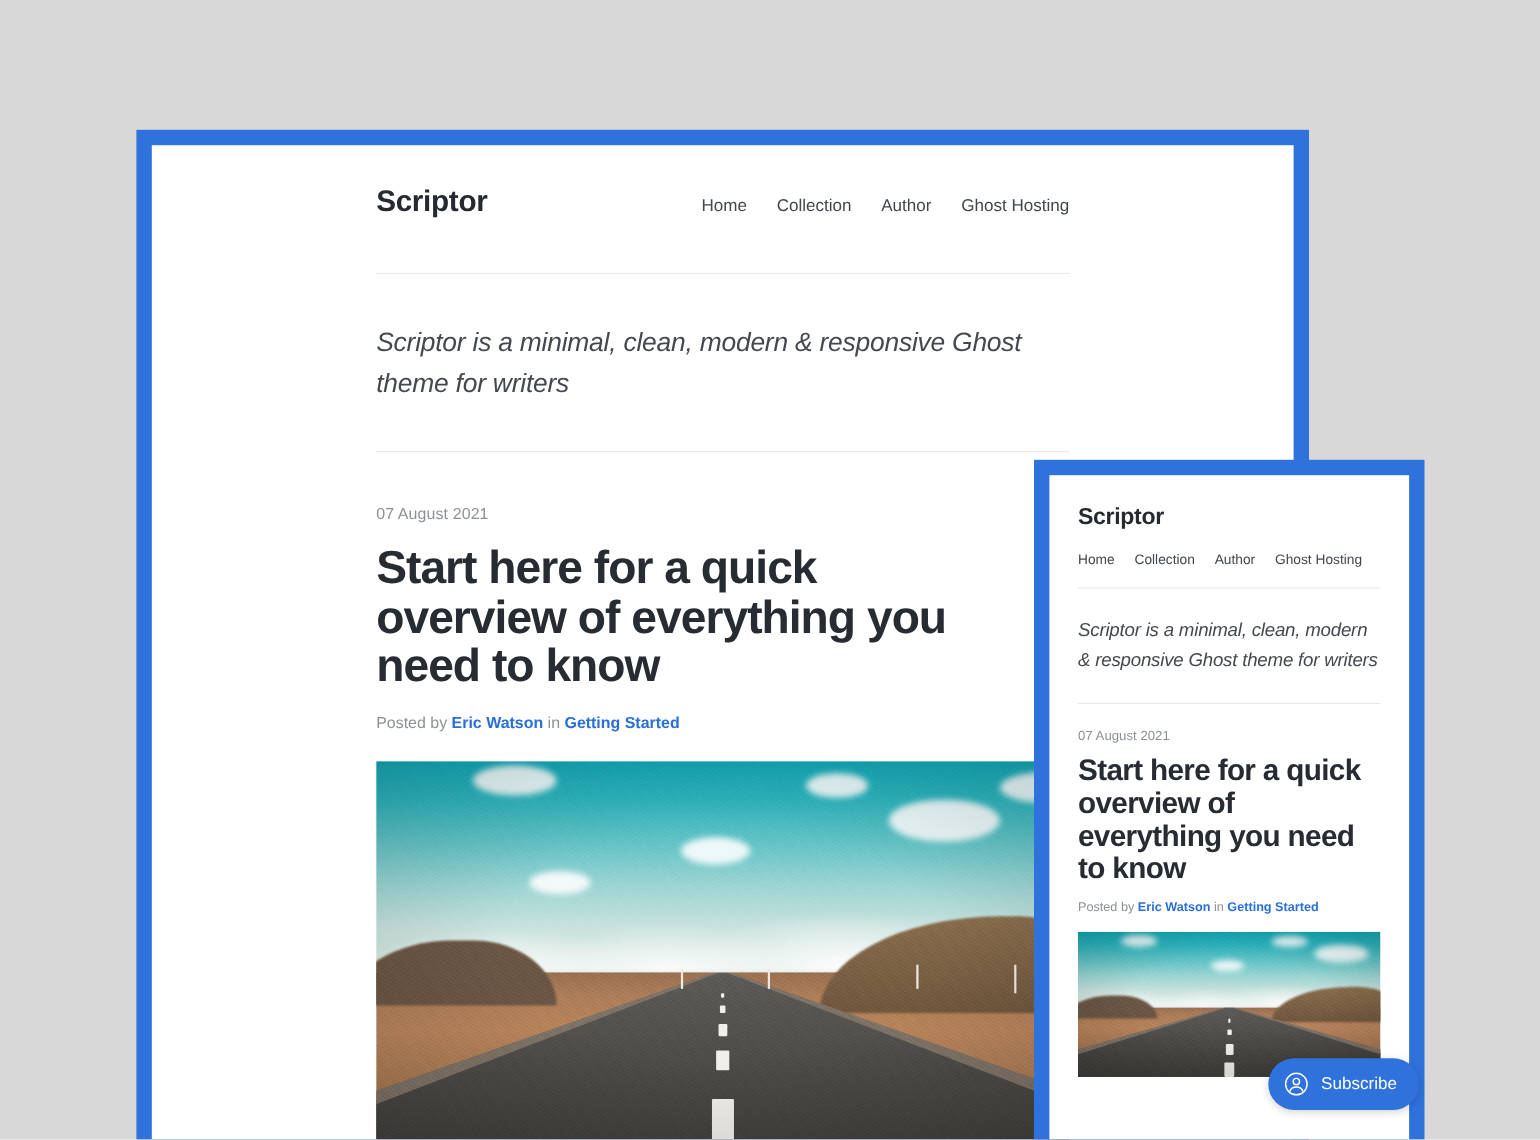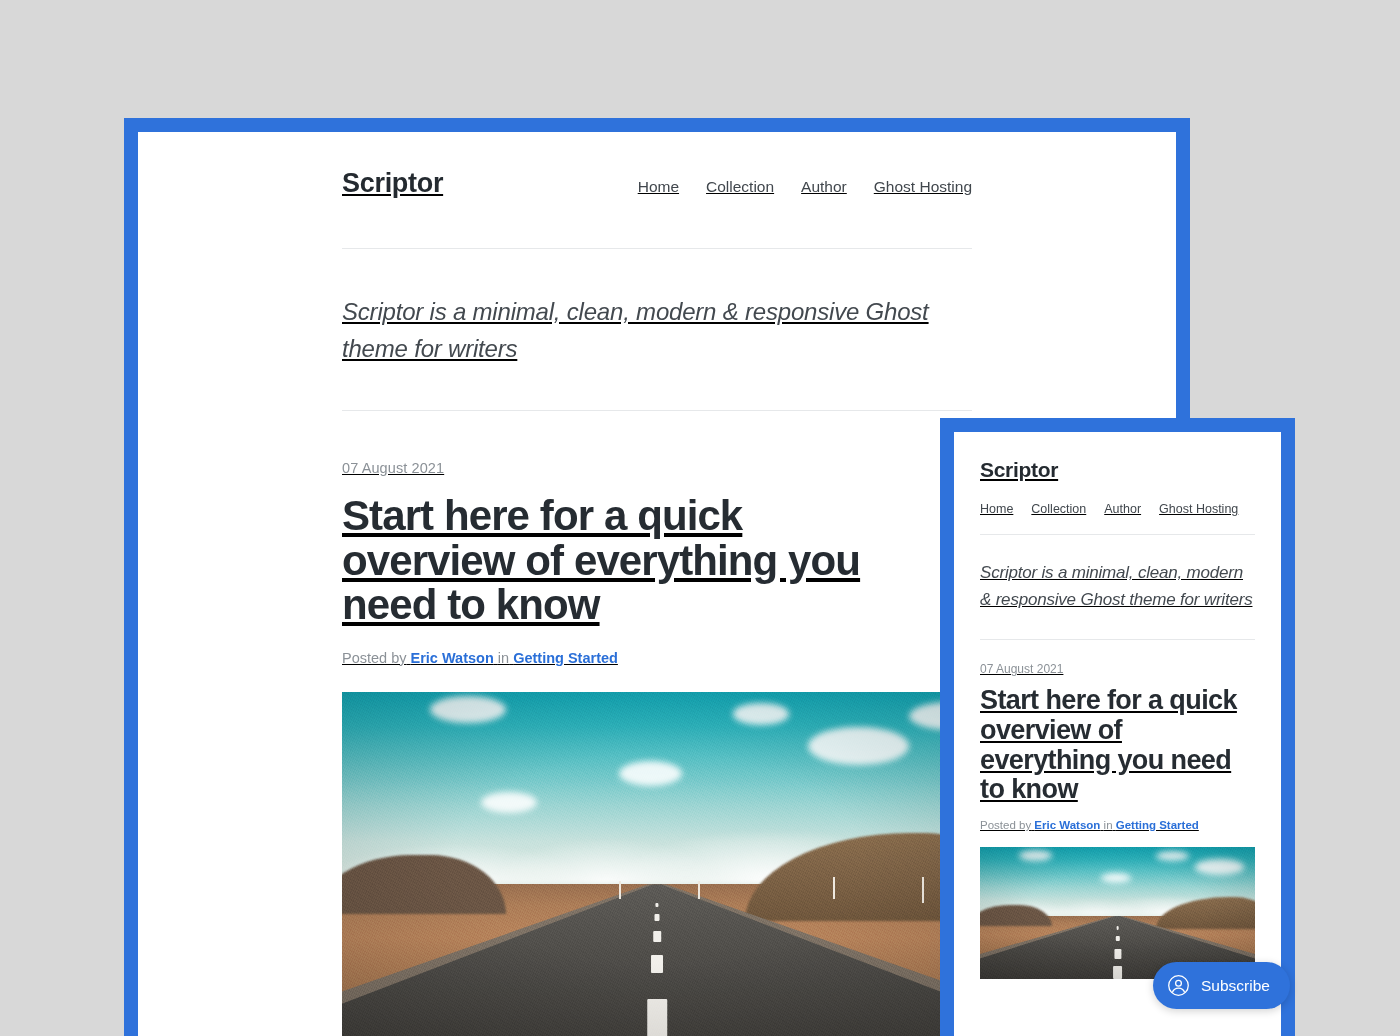--- a/index.html
+++ b/index.html
@@ -38,21 +38,20 @@
     height: 618px;
     padding: 14px 14px 0 14px;
   }
 
   .viewport {
     background: #ffffff;
     width: 100%;
     height: 100%;
     overflow: hidden;
     position: relative;
-    text-decoration: underline;
   }
 
   
   .d-inner {
     padding: 0 204px;
   }
 
   .d-header {
     display: flex;
     align-items: baseline;

